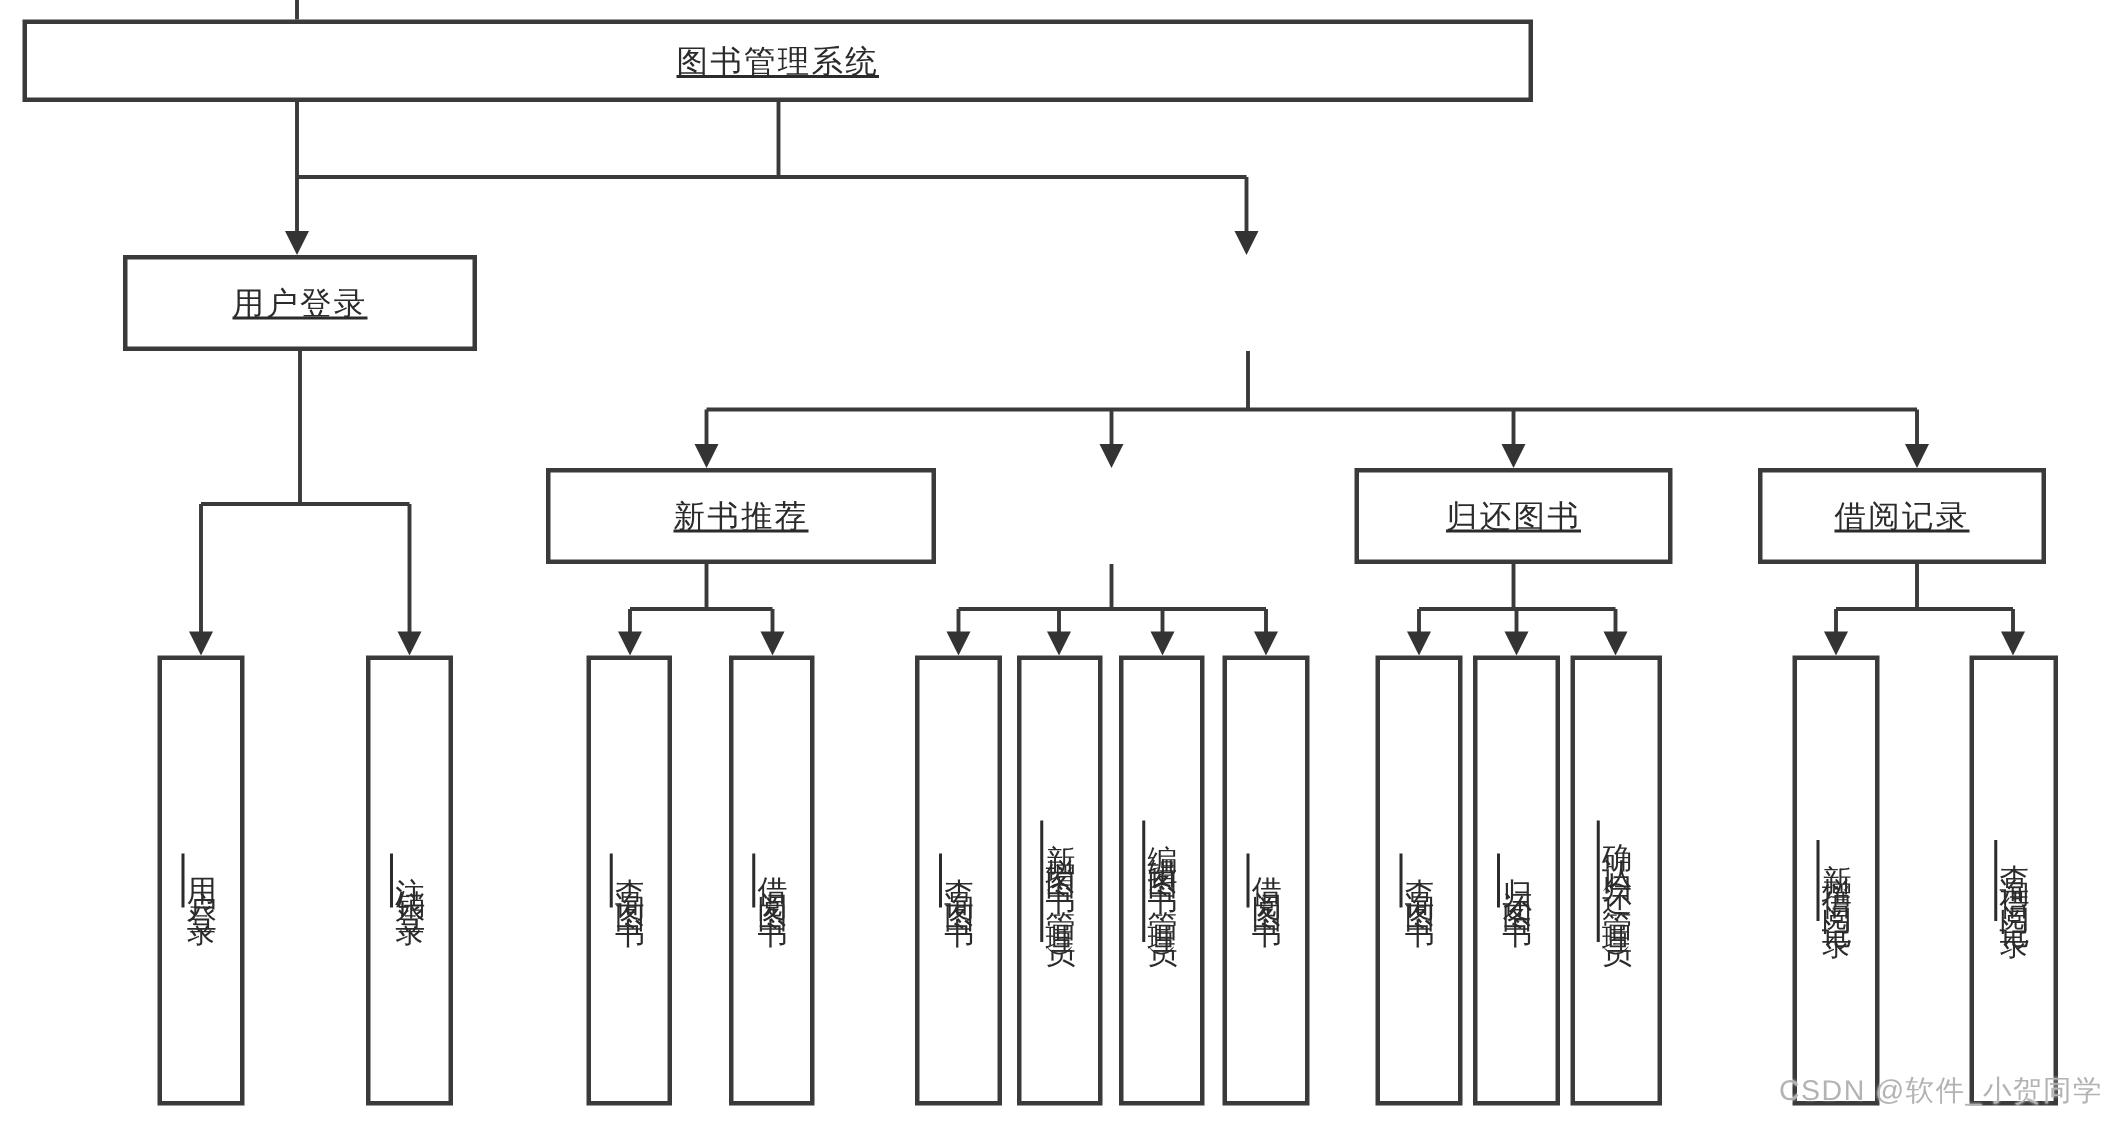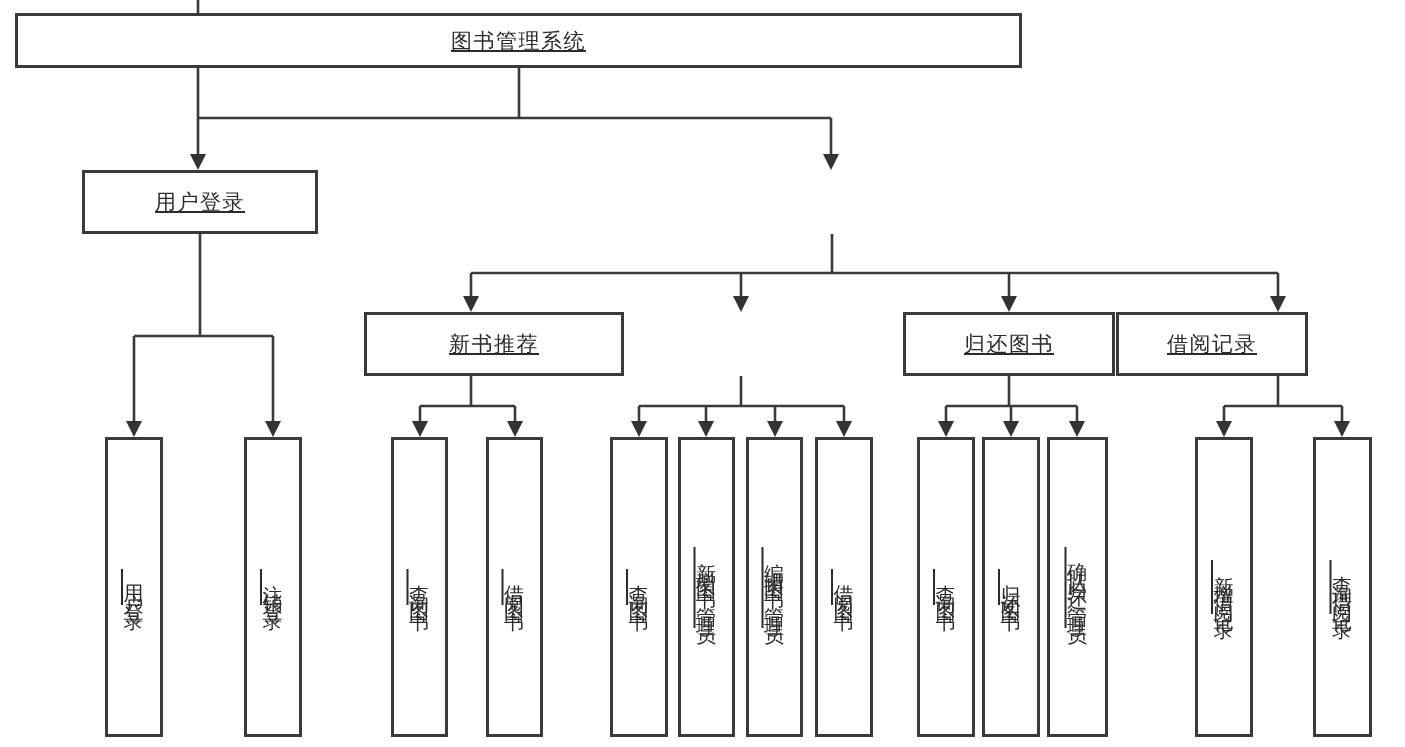--- a/index.html
+++ b/index.html
@@ -149,34 +149,35 @@
       <polygon points="1334,421 1350,421 1342,437"></polygon>
     </g>
   </svg>
 
   <div class="box root-box h-label">图书管理系统</div>
 
   <div class="box lvl-box h-label" style="left:82px; width:236px;">用户登录</div>
 
   <div class="box lvl3-box h-label" style="left:364px; width:260px;">新书推荐</div>
   <div class="box lvl3-box h-label" style="left:903px; width:212px;">归还图书</div>
-  <div class="box lvl3-box h-label" style="left:1116px; width:192px;">借阅记录</div>
+  <div class="box lvl3-box h-label" style="left:1172px; width:192px;">借阅记录</div>
 
   <div class="box leaf" style="left:105px; width:58px;">用户登录</div>
   <div class="box leaf" style="left:244px; width:58px;">注销登录</div>
 
   <div class="box leaf" style="left:391px; width:57px;">查询图书</div>
   <div class="box leaf" style="left:486px; width:57px;">借阅图书</div>
 
   <div class="box leaf" style="left:610px; width:58px;">查询图书</div>
   <div class="box leaf" style="left:678px; width:57px;">新增图书（管理员）</div>
   <div class="box leaf" style="left:746px; width:57px;">编辑图书（管理员）</div>
   <div class="box leaf" style="left:815px; width:58px;">借阅图书</div>
 
   <div class="box leaf" style="left:917px; width:58px;">查询图书</div>
   <div class="box leaf" style="left:982px; width:58px;">归还图书</div>
   <div class="box leaf" style="left:1047px; width:61px;">确认归还（管理员）</div>
 
   <div class="box leaf" style="left:1195px; width:58px;">新增借阅记录</div>
   <div class="box leaf" style="left:1313px; width:59px;">查询借阅记录</div>
 
+  <div id="watermark">CSDN @软件_小贺同学</div>
 
 </div>
 
 </body></html>

